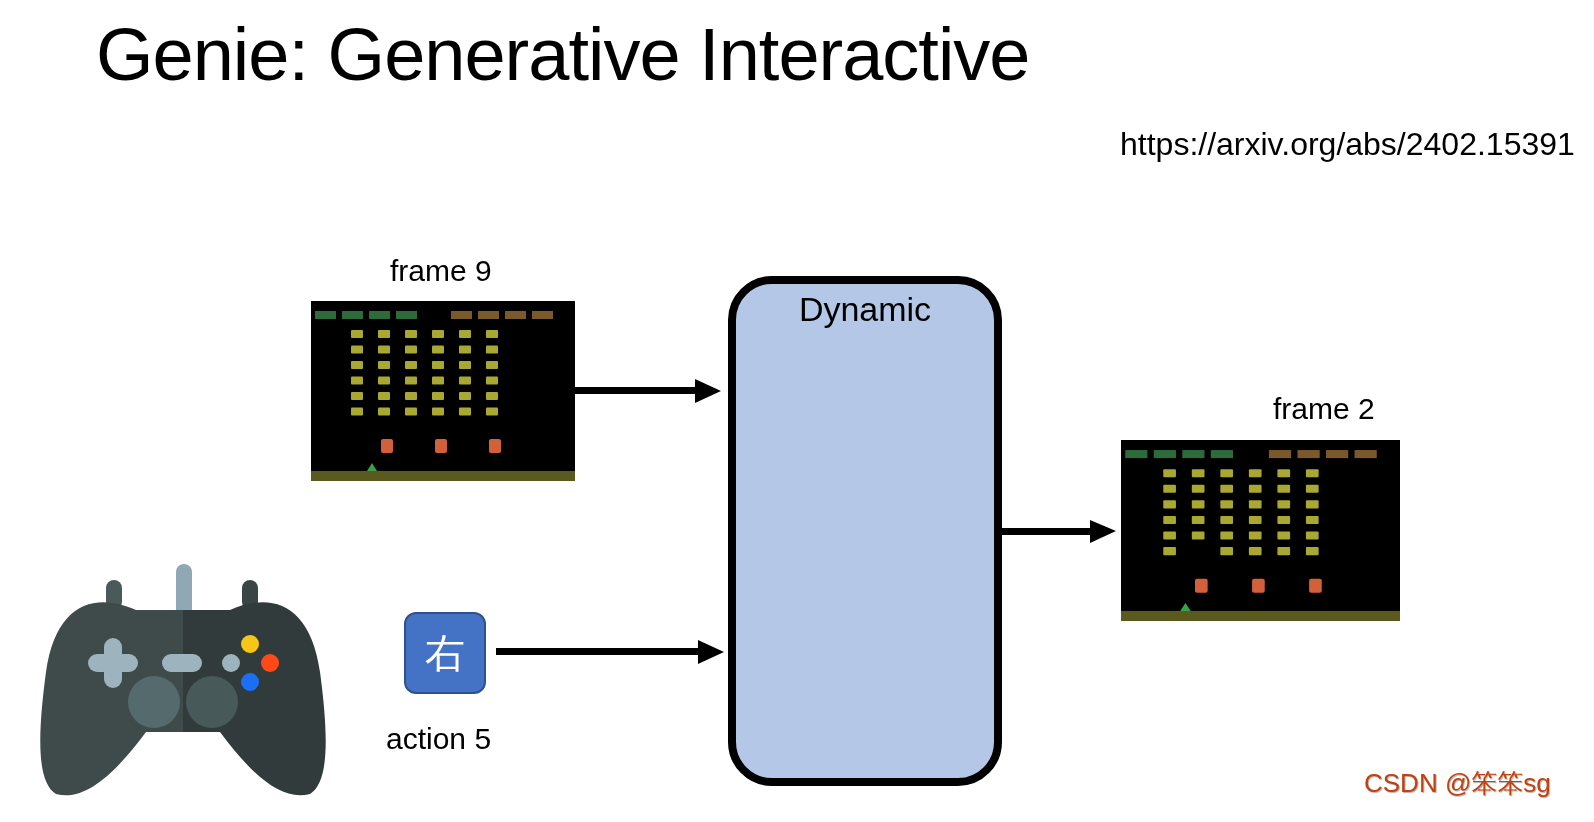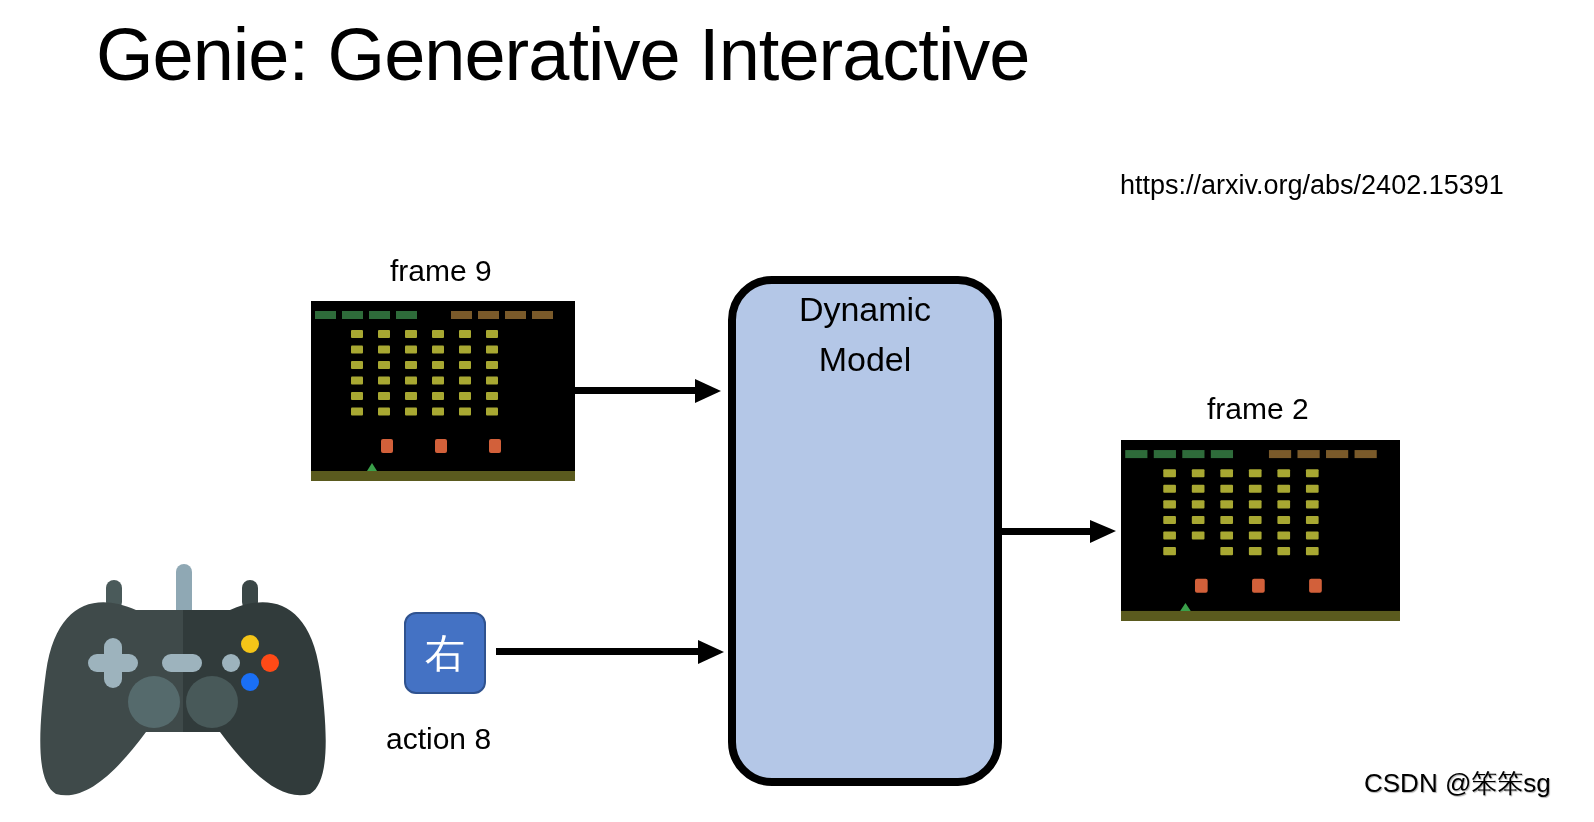--- a/index.html
+++ b/index.html
@@ -1,33 +1,33 @@
 <!DOCTYPE html>
 <html><head>
 <meta charset="utf-8">
 <style>
   html, body { margin:0; padding:0; background:#ffffff; }
   body { width:1594px; height:822px; position:relative; overflow:hidden;
          font-family:"DejaVu Sans", "Liberation Sans", sans-serif; color:#000; }
   .title { position:absolute; left:88px; top:6px; font-size:74px; line-height:82px;
            font-family:"Liberation Sans", "DejaVu Sans", sans-serif; letter-spacing:-1px; margin:8px; font-weight:normal; }
-  .url { position:absolute; left:1120px; top:126px; font-size:27px;
-         font-family:"Liberation Sans", sans-serif;margin-top:44px; }
+  .url { position:absolute; left:1120px; top:126px; font-size:32px;
+         font-family:"Liberation Sans", sans-serif; }
   .label { position:absolute; font-size:30px; font-family:"Liberation Sans", sans-serif; }
   .frame { position:absolute; background:#000; overflow:hidden; }
   .model { position:absolute; left:728px; top:276px; width:258px; height:494px;
            background:#b4c7e7; border:8px solid #000; border-radius:44px;
            display:flex; align-items:flex-start; justify-content:center; text-align:center;
            font-size:34px; line-height:50px; font-family:"Liberation Sans", sans-serif; }
   .model span { display:block; }
   .arrow { position:absolute; }
   .action-key { position:absolute; left:404px; top:612px; width:82px; height:82px;
                 background:#4472c4; border:2px solid #2f528f; border-radius:12px;
                 color:#fff; font-size:40px; display:flex; align-items:center; justify-content:center; box-sizing:border-box; }
-  .watermark { position:absolute; left:1364px; top:766px; font-size:26px; color:#000000;
+  .watermark { position:absolute; left:1364px; top:766px; font-size:26px; color:#c2410c;
                font-family:"Liberation Sans", sans-serif;
                text-shadow: 1px 1px 1px #b0b0b0; }
   .gamepad { position:absolute; left:36px; top:562px; }
 </style>
 </head>
 <body>
 
 <h1 class="title">
   <span style="display:block">Genie: Generative Interactive</span>
 </h1>
@@ -90,38 +90,37 @@
 </div>
 
 <svg class="arrow" style="left:575px; top:376px;" width="150" height="30">
   <rect x="0" y="11" width="122" height="7" fill="#000"></rect>
   <polygon points="120,3 146,15 120,27" fill="#000"></polygon>
 </svg>
 
 <div class="model">
   <div>
     <span>Dynamic</span>
-    <span>Model</span>
   </div>
 </div>
 
 <div class="action-key">右</div>
-<div class="label" style="left:386px; top:722px;">action 8</div>
+<div class="label" style="left:386px; top:722px;">action 5</div>
 
 <svg class="arrow" style="left:496px; top:637px;" width="230" height="30">
   <rect x="0" y="11" width="204" height="7" fill="#000"></rect>
   <polygon points="202,3 228,15 202,27" fill="#000"></polygon>
 </svg>
 
 <svg class="arrow" style="left:1000px; top:516px;" width="118" height="30">
   <rect x="0" y="12" width="92" height="7" fill="#000"></rect>
   <polygon points="90,4 116,15 90,27" fill="#000"></polygon>
 </svg>
 
-<div class="label" style="left:1207px; top:392px;">frame 2</div>
+<div class="label" style="left:1273px; top:392px;">frame 2</div>
 <div class="frame" style="left:1121px; top:440px; width:279px; height:181px;">
   <svg width="279" height="181" id="frame2svg">
       <rect x="4.2272727272727275" y="10.055555555555555" width="22.19318181818182" height="8.044444444444444" fill="#2e6b3a"></rect>
       <rect x="147.95454545454547" y="10.055555555555555" width="22.19318181818182" height="8.044444444444444" fill="#7a5a2a"></rect>
       <rect x="32.76136363636364" y="10.055555555555555" width="22.19318181818182" height="8.044444444444444" fill="#2e6b3a"></rect>
       <rect x="176.48863636363637" y="10.055555555555555" width="22.19318181818182" height="8.044444444444444" fill="#7a5a2a"></rect>
       <rect x="61.29545454545455" y="10.055555555555555" width="22.19318181818182" height="8.044444444444444" fill="#2e6b3a"></rect>
       <rect x="205.02272727272728" y="10.055555555555555" width="22.19318181818182" height="8.044444444444444" fill="#7a5a2a"></rect>
       <rect x="89.82954545454545" y="10.055555555555555" width="22.19318181818182" height="8.044444444444444" fill="#2e6b3a"></rect>
       <rect x="233.5568181818182" y="10.055555555555555" width="22.19318181818182" height="8.044444444444444" fill="#7a5a2a"></rect>

